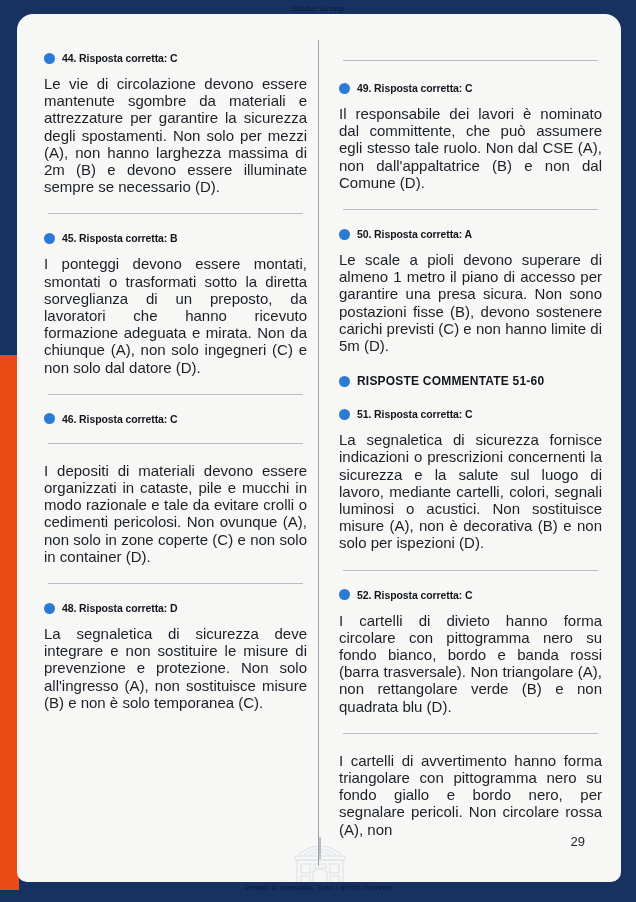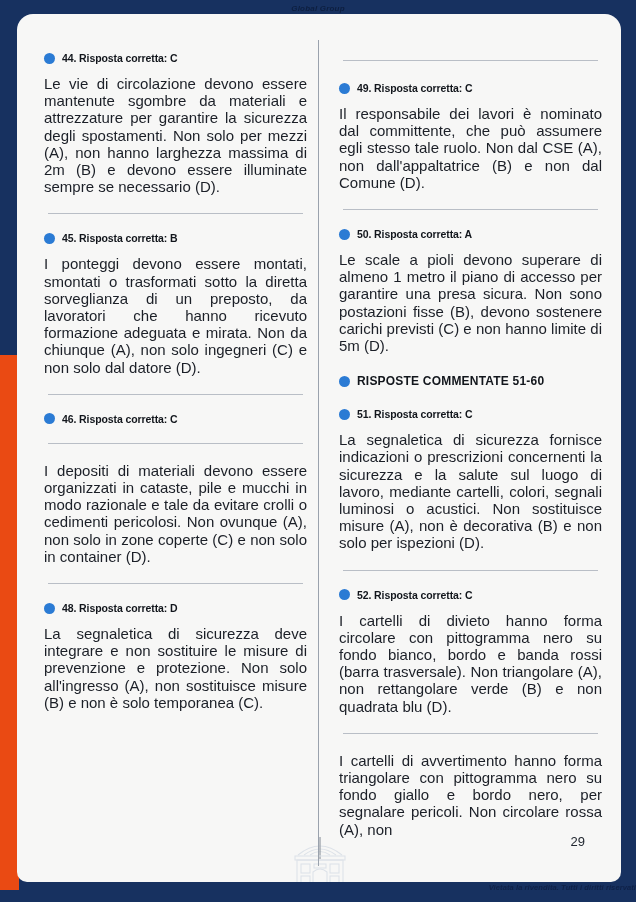--- a/index.html
+++ b/index.html
@@ -156,21 +156,21 @@
     color: #222831;
     z-index: 5;
   }
 
   
   .footer-note {
     position: absolute;
     left: 0;
     right: 0;
     bottom: 10px;
-    text-align: right;
+    text-align: center;
     font-size: 7.5px;
     font-weight: bold;
     font-style: italic;
     color: #0f2147;
     letter-spacing: 0.1px;
     z-index: 7;
   }
 </style>
 </head>
 <body>

